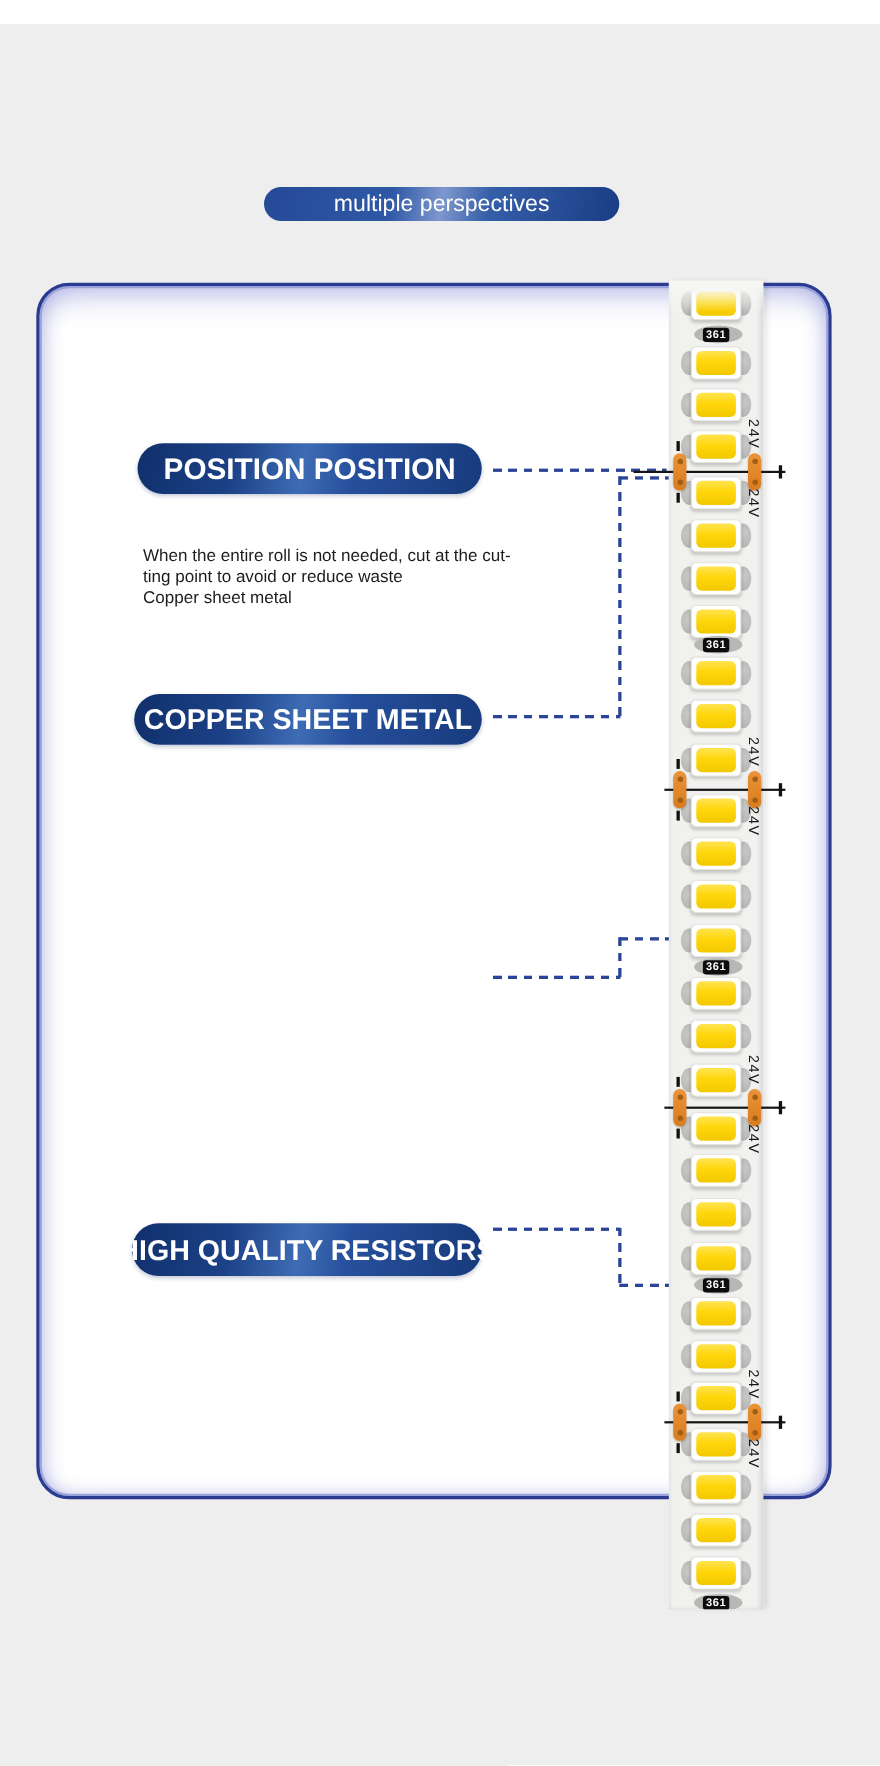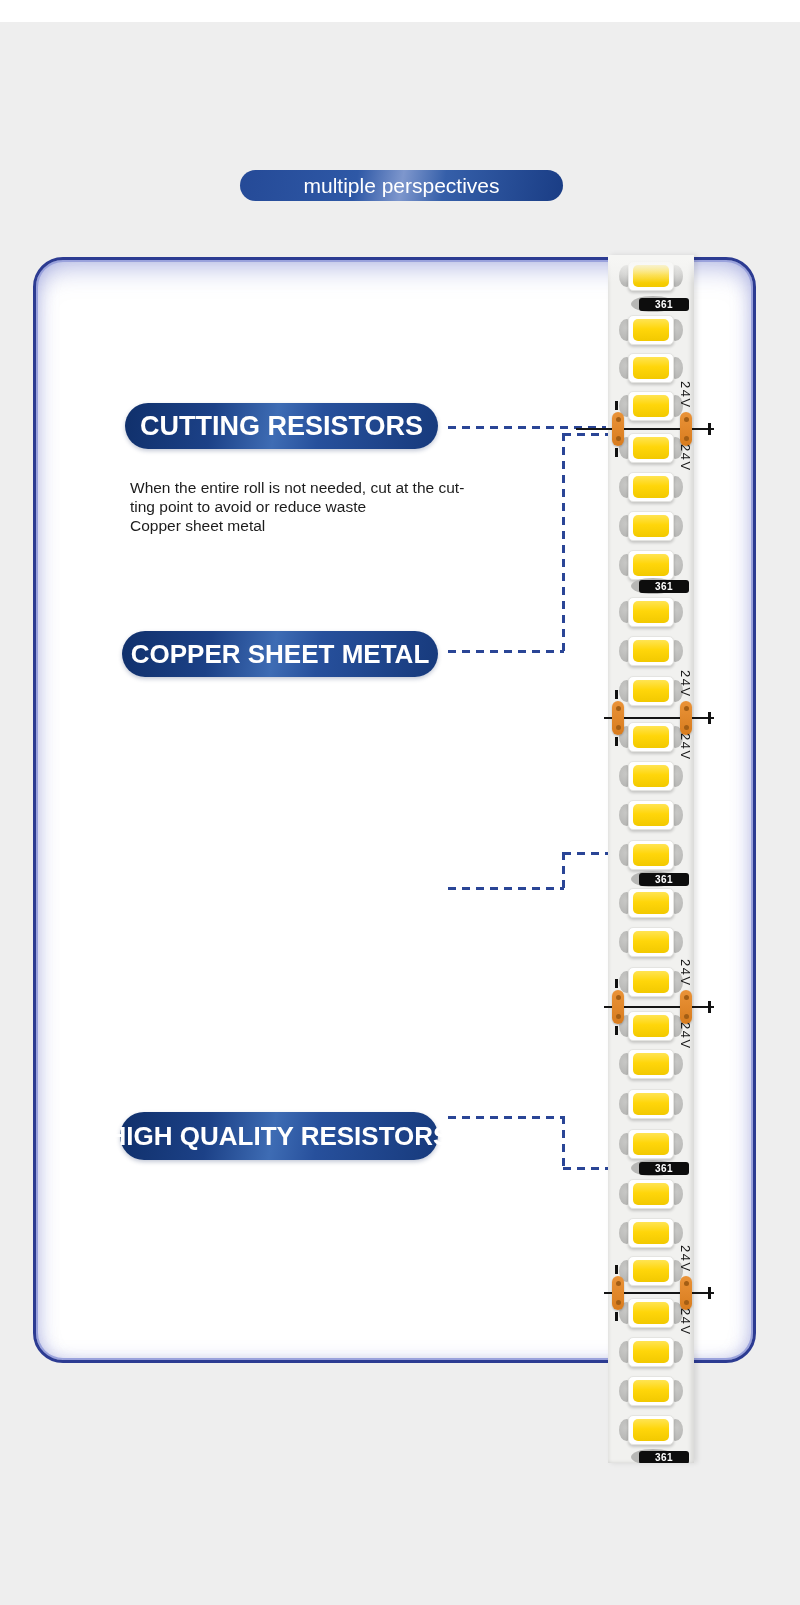--- a/index.html
+++ b/index.html
@@ -42,21 +42,21 @@
     white-space:nowrap;
   }
   .co-pill.p1{left:125px;top:403px;width:313px;height:46px;font-size:27px;}
   .co-pill.p2{left:122px;top:631px;width:316px;height:46px;font-size:26px;}
   .co-pill.p3{left:122px;top:866px;width:316px;height:46px;font-size:27px;}
   .co-pill.p4{left:120px;top:1095px;width:318px;height:48px;font-size:26px;margin-top:17px;}
   .co-desc{
     position:absolute;left:130px;width:385px;margin:0;
     font-size:15.5px;line-height:19px;color:#1c1c1c;white-space:pre-line;
   }
-  .co-desc.d1{top:478px;}
+  .co-desc.d1{top:496px;}
   .co-desc.d2{top:702px;}
   .co-desc.d3{top:938px;}
   .co-desc.d4{top:1163px;line-height:25px;}
   
   .dash-h{position:absolute;height:3px;background:repeating-linear-gradient(90deg,#2a4596 0 8px,transparent 8px 14px);}
   .dash-v{position:absolute;width:3px;background:repeating-linear-gradient(180deg,#2a4596 0 8px,transparent 8px 14px);}
   
   .strip{
     position:absolute;left:608px;top:255px;width:86px;height:1208px;
     background:#f1f1ef;overflow:hidden;z-index:5;
@@ -68,21 +68,21 @@
   .led .pad{position:absolute;top:4px;width:15px;height:22px;border-radius:50%;
     background:radial-gradient(circle at 50% 40%,#c9c9c7,#b3b3b1);}
   .led .pad.l{left:0;} .led .pad.r{right:0;}
   .led .body{position:absolute;left:9px;top:0;width:46px;height:30px;border-radius:5px;
     background:#ffffff;border:1px solid #e4e4e1;box-sizing:border-box;
     box-shadow:0 2px 3px rgba(0,0,0,.18);}
   .led .chip{position:absolute;left:14px;top:4px;width:36px;height:22px;border-radius:5px;
     background:linear-gradient(180deg,#ffe452 0%,#ffd60a 45%,#f2c900 100%);}
   .res{position:absolute;left:23px;width:44px;height:16px;}
   .res .wing{position:absolute;left:0;top:0;width:44px;height:16px;border-radius:50%;background:#b7b7b5;}
-  .res .body361{position:absolute;left:8px;top:1.5px;width:50px;height:13px;border-radius:3px;
+  .res .body361{position:absolute;left:8px;top:1.5px;width:24px;height:13px;border-radius:3px;
     background:#0d0d0d;color:#ffffff;font-size:10px;font-weight:700;
     display:flex;align-items:center;justify-content:center;letter-spacing:.5px;text-align:center;}
   
   .cut-line{position:absolute;height:2px;background:#151515;z-index:7;}
   .cpad{position:absolute;width:12px;height:34px;border-radius:6px;z-index:8;
     background:linear-gradient(180deg,#ea9338,#d87c1e);box-shadow:0 1px 2px rgba(0,0,0,.25);}
   .cpad i{position:absolute;left:3.5px;width:5px;height:5px;border-radius:50%;background:#a35e15;}
   .cpad i.t{top:5px;} .cpad i.b{bottom:5px;}
   .tick{position:absolute;width:2.5px;background:#111;z-index:8;}
   .v24{position:absolute;z-index:8;writing-mode:vertical-rl;font-size:13px;color:#161616;
@@ -105,21 +105,21 @@
   <div class="dash-v" style="left:562px;top:433px;height:219px;"></div>
   <div class="dash-h" style="left:448px;top:650px;width:116px;"></div>
   <div class="dash-h" style="left:448px;top:887px;width:116px;"></div>
   <div class="dash-v" style="left:562px;top:852px;height:38px;"></div>
   <div class="dash-h" style="left:563px;top:852px;width:55px;"></div>
   <div class="dash-h" style="left:448px;top:1116px;width:116px;"></div>
   <div class="dash-v" style="left:562px;top:1116px;height:54px;"></div>
   <div class="dash-h" style="left:563px;top:1167px;width:56px;"></div>
 
   <div class="co-pill p1">
-    <span>CUTTING RESISTORS</span>
+    <span>POSITION POSITION</span>
   </div>
   <p class="co-desc d1">When the entire roll is not needed, cut at the cut-
 ting point to avoid or reduce waste
 Copper sheet metal</p>
 
   <div class="co-pill p2">
     <span>COPPER SHEET METAL</span>
   </div>
 
 

